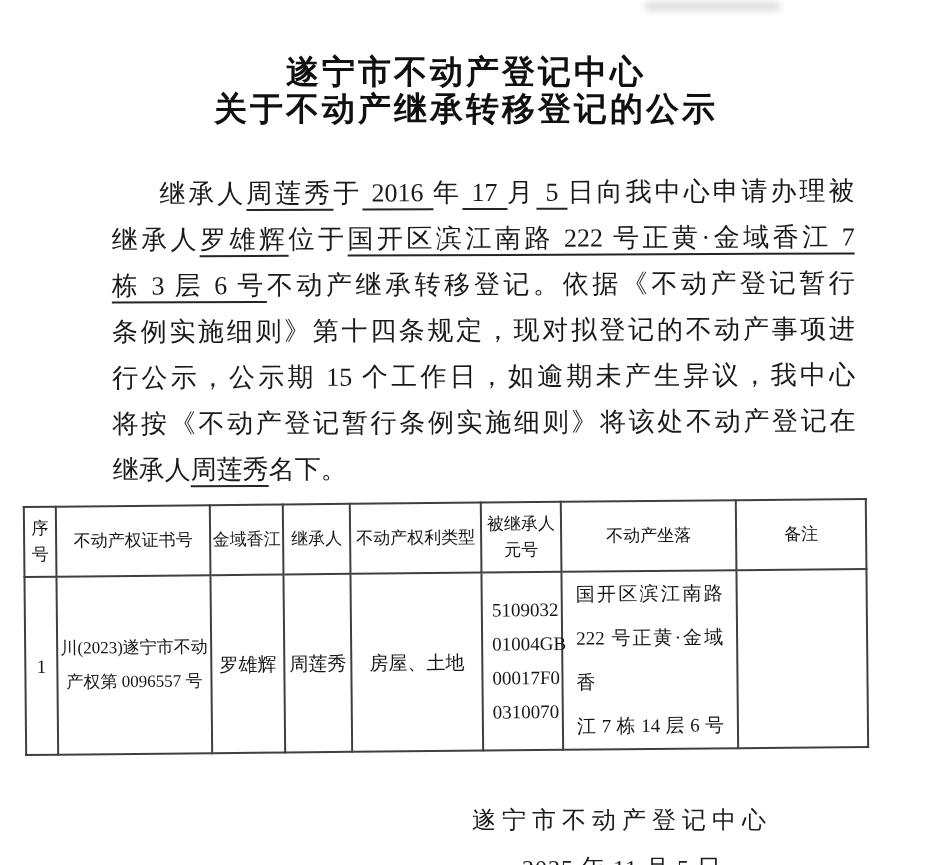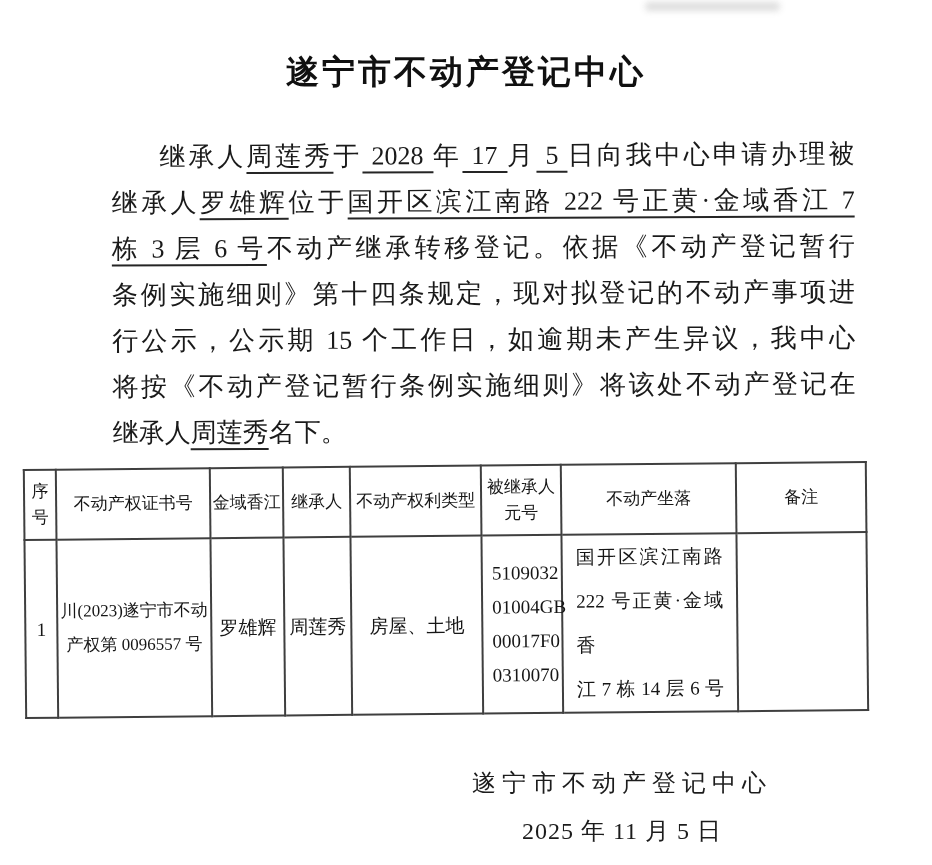--- a/index.html
+++ b/index.html
@@ -72,24 +72,25 @@
 </style>
 </head>
 <body>
 
 <div class="page">
 
   <div class="smudge"></div>
 
   <h1 class="title">
       <span class="t-line">遂宁市不动产登记中心</span>
+      <span class="t-line">关于不动产继承转移登记的公示</span>
     </h1>
 
   <div class="bodytext">
-    <p class="bline indent jl"><span class="seg">继承人</span><span class="seg u">周莲秀</span><span class="seg">于</span><span class="seg u"> 2028 </span><span class="seg">年</span><span class="seg u"> 17 </span><span class="seg">月</span><span class="seg u"> 5 </span><span class="seg">日向我中心申请办理被</span></p>
+    <p class="bline indent jl"><span class="seg">继承人</span><span class="seg u">周莲秀</span><span class="seg">于</span><span class="seg u"> 2016 </span><span class="seg">年</span><span class="seg u"> 17 </span><span class="seg">月</span><span class="seg u"> 5 </span><span class="seg">日向我中心申请办理被</span></p>
     <p class="bline jl"><span class="seg">继承人</span><span class="seg u">罗雄辉</span><span class="seg">位于</span><span class="seg u">国开区滨江南路 222 号正黄·金域香江 7</span></p>
     <p class="bline jl"><span class="seg u">栋 3 层 6 号</span><span class="seg">不动产继承转移登记。依据《不动产登记暂行</span></p>
     <p class="bline jl"><span class="seg">条例实施细则》第十四条规定，现对拟登记的不动产事项进</span></p>
     <p class="bline jl"><span class="seg">行公示，公示期 15 个工作日，如逾期未产生异议，我中心</span></p>
     <p class="bline jl"><span class="seg">将按《不动产登记暂行条例实施细则》将该处不动产登记在</span></p>
     <p class="bline"><span class="seg">继承人</span><span class="seg u">周莲秀</span><span class="seg">名下。</span></p>
   </div>
 
   <table class="tbl">
     <colgroup>

